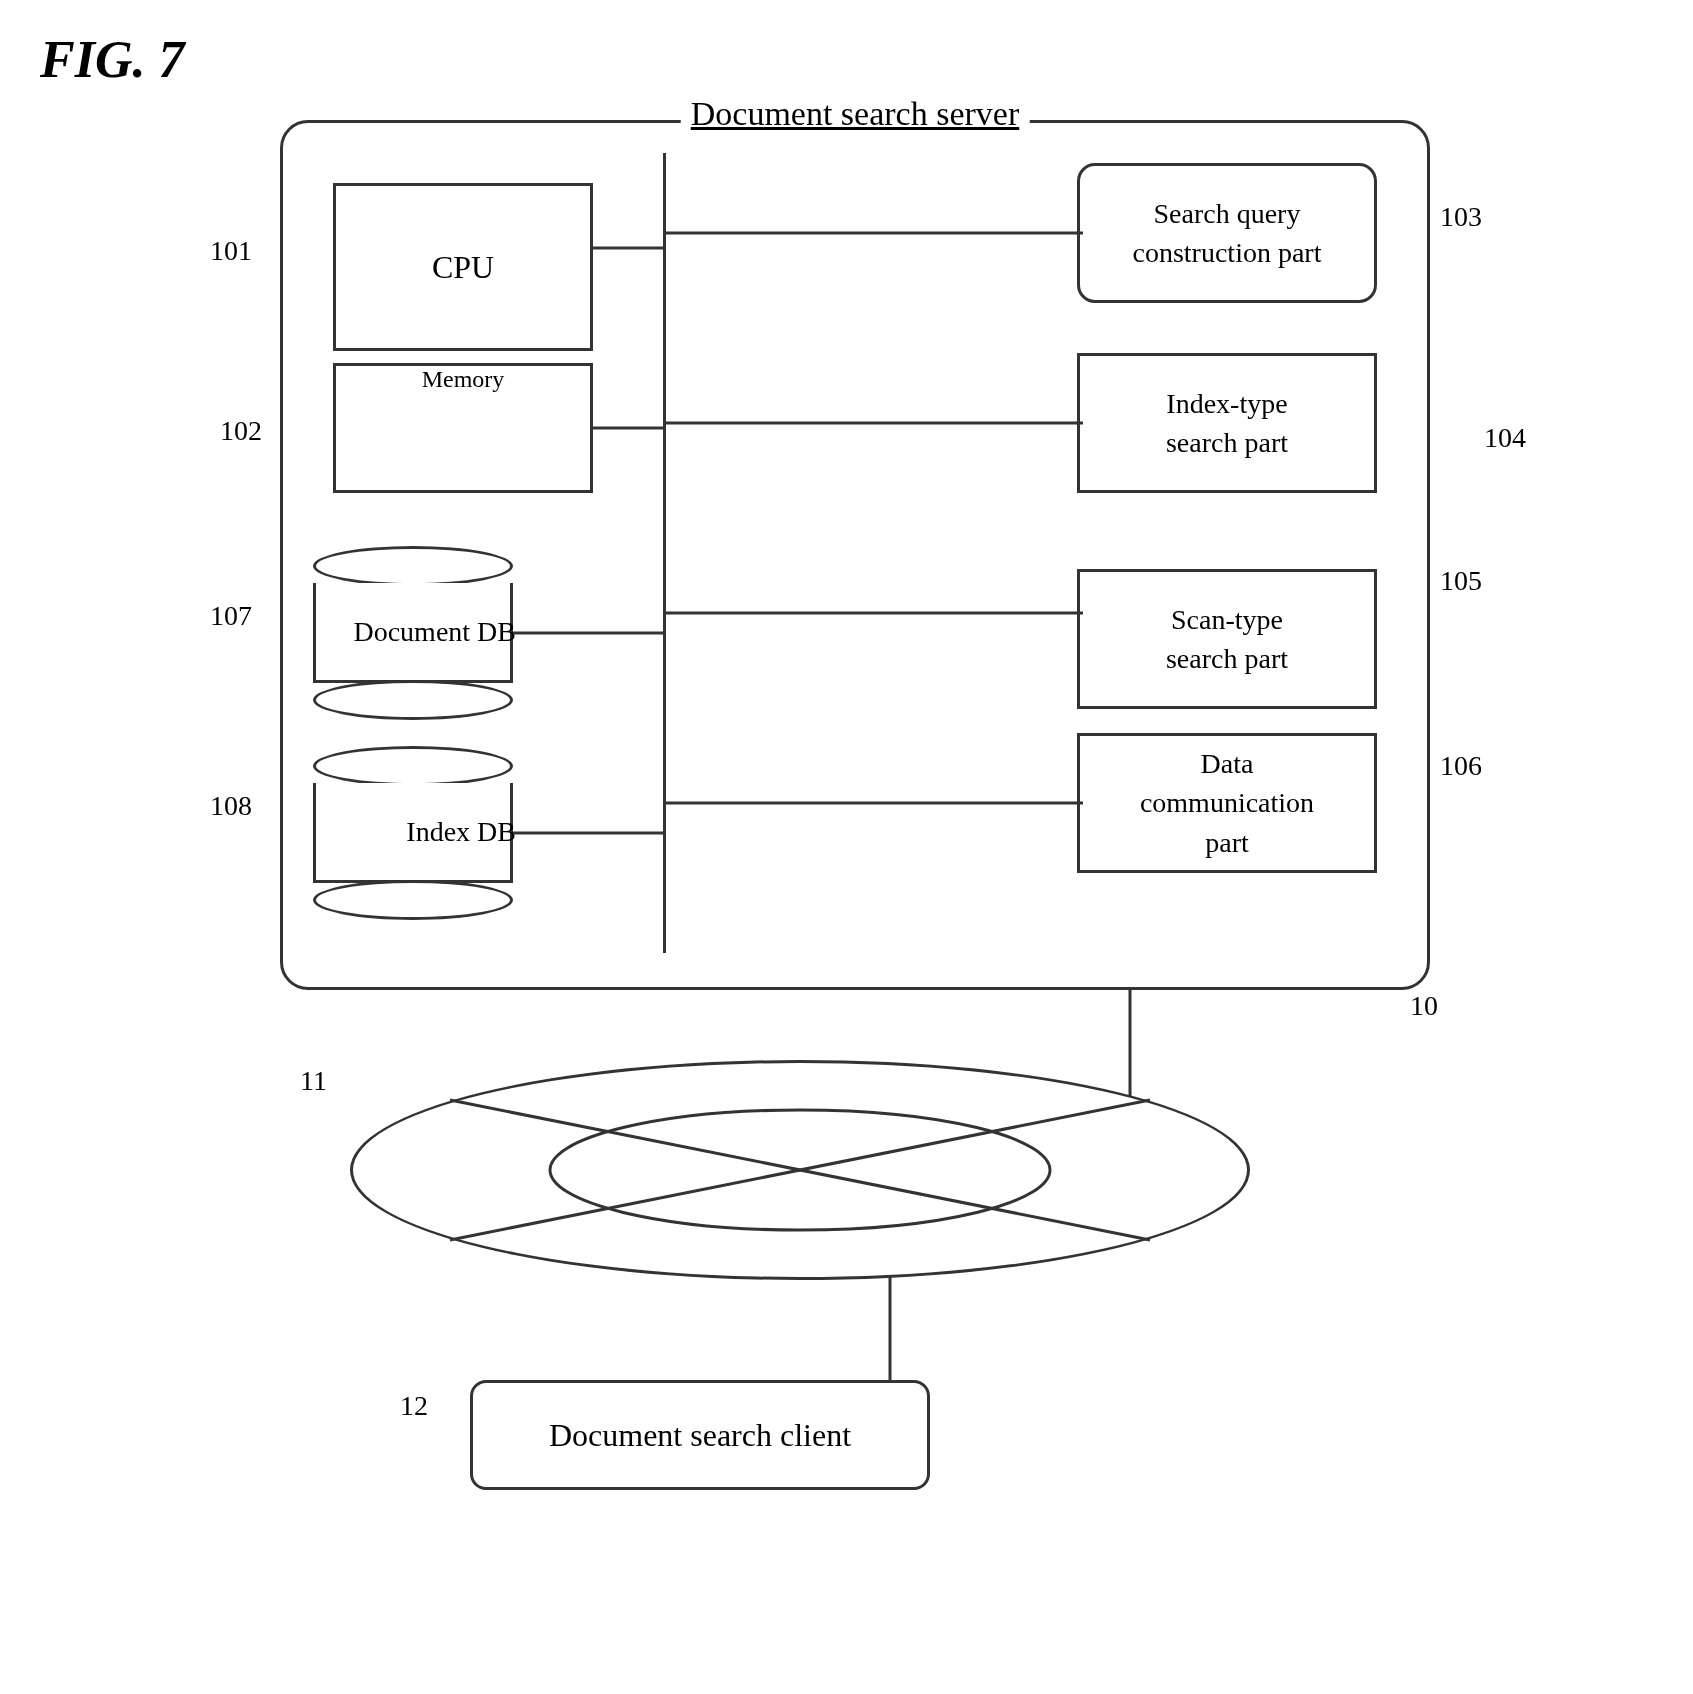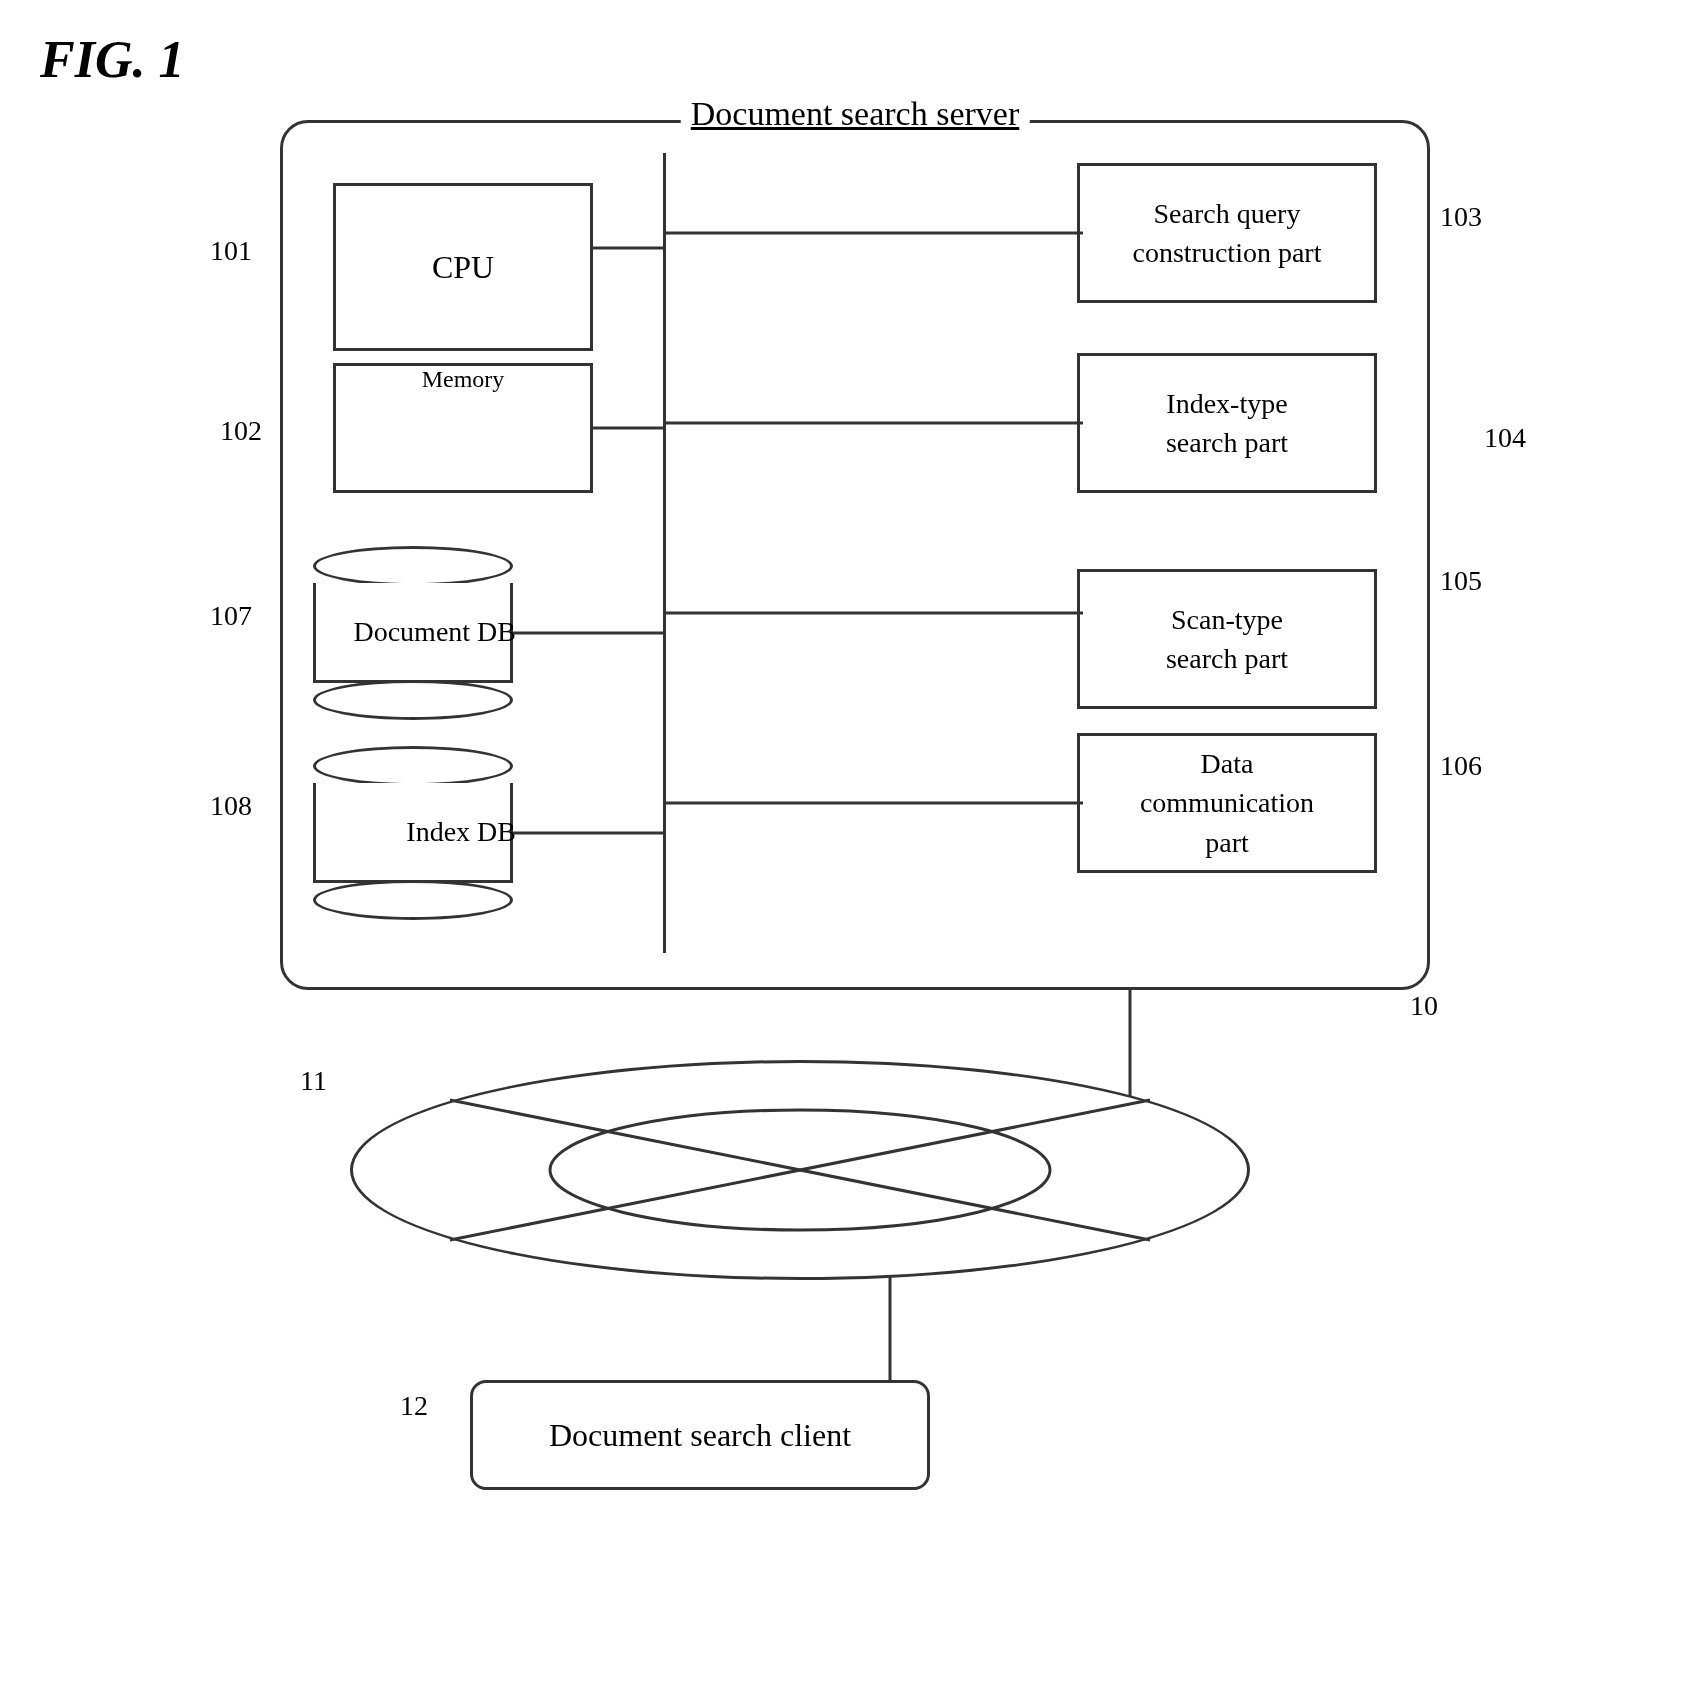--- a/index.html
+++ b/index.html
@@ -162,21 +162,21 @@
       border: 3px solid #333;
       display: flex;
       align-items: center;
       justify-content: center;
       text-align: center;
       font-size: 28px;
       line-height: 1.4;
       background: #fff;
     }
 
-    .search-query-box { top: 40px; }
+    .search-query-box { top: 40px; border-radius: 18px; }
     .index-type-box { top: 230px; }
     .scan-type-box { top: 420px; margin-top: 26px; }
     .data-comm-box { top: 610px; }
 
     
     .ref-label {
       position: absolute;
       font-size: 28px;
     }
 
@@ -231,21 +231,21 @@
       top: 0;
       left: 0;
       width: 100%;
       height: 100%;
       pointer-events: none;
     }
   </style>
 </head>
 <body>
 
-<div class="fig-label">FIG. 1</div>
+<div class="fig-label">FIG. 7</div>
 
 <div class="diagram-container">
 
   <div class="server-box">
     <div class="server-title">Document search server</div>
 
     <div class="cpu-box">
       <span>CPU</span>
     </div>
 

